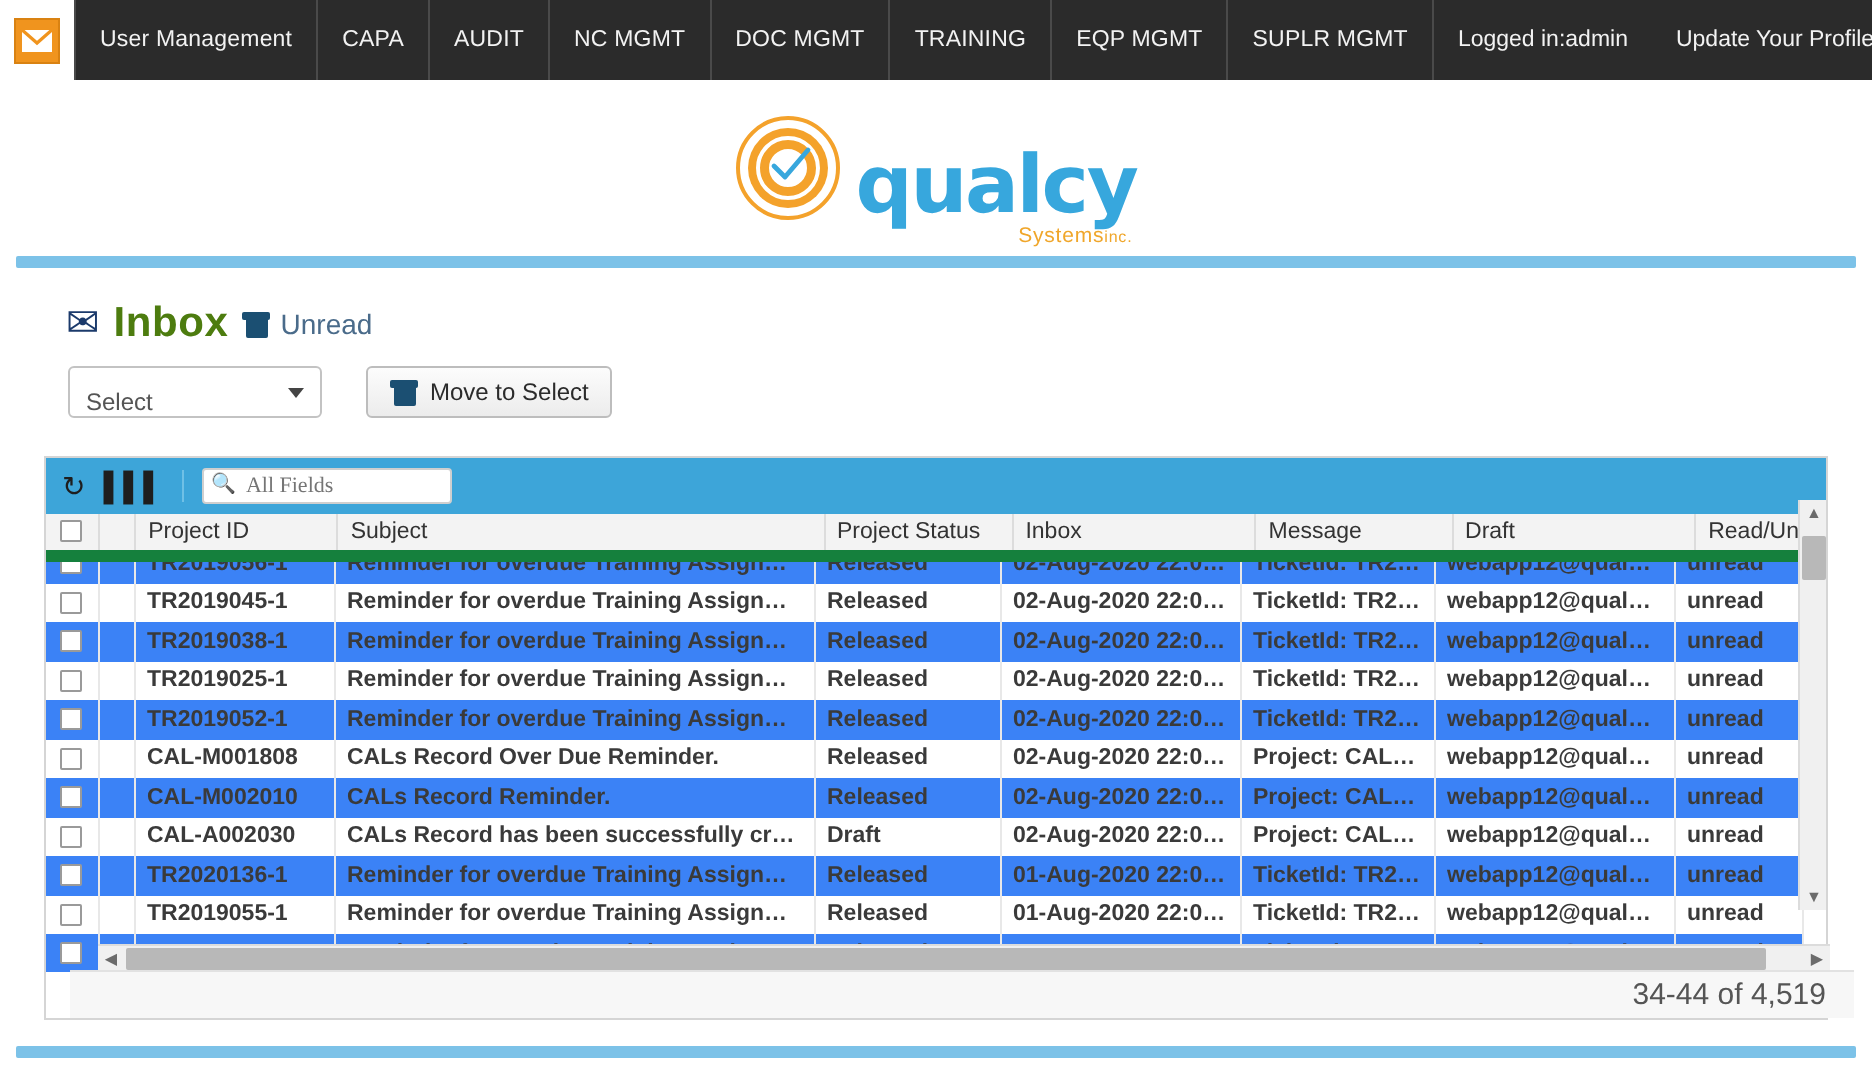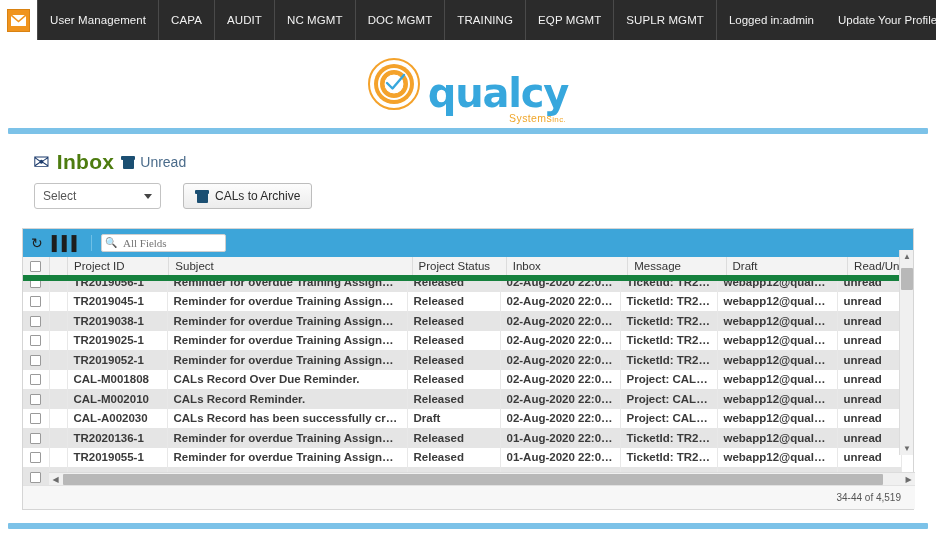--- a/index.html
+++ b/index.html
@@ -120,21 +120,21 @@
     color: #4a6b8a;
   }
 
   
   .controls { position: absolute; left: 34px; top: 183px; display: flex; align-items: center; gap: 22px; }
   .select-box {
     width: 127px; height: 26px;
     border: 1px solid #c3c3c3;
     background: #ffffff;
     border-radius: 3px;
-    display: flex; align-items: center;
+    display: flex; align-items: flex-end;
     padding: 0 8px;
     font-size: 12px; color: #555555;
     cursor: pointer;
     position: relative;
   }
   .select-box .caret {
     position: absolute; right: 8px; top: 50%;
     margin-top: -2px;
     width: 0; height: 0;
     border-left: 4px solid transparent;
@@ -225,21 +225,21 @@
     border-right: 1px solid #e8e8e8;
     height: 19.5px;
     padding: 0 6px;
     color: #3a3a3a;
     white-space: nowrap;
     overflow: hidden;
     text-overflow: ellipsis;
     font-weight: bold;
     font-size: 11.5px;
   }
-  table.tbl tr.alt td { background: #e5e5e5; }
+  table.tbl tr.alt td { background: #3b82f6; }
   table.tbl tr td.cb, table.tbl th.cb { text-align: center; padding: 0; }
   .rowcb {
     width: 11px; height: 11px;
     border: 1px solid #9a9a9a;
     background: #ffffff;
     display: inline-block;
     vertical-align: middle;
     border-radius: 1px;
     cursor: pointer;
   }
@@ -297,27 +297,27 @@
   .hscroll .arrow.right { right: 0; }
   .hthumb {
     position: absolute; left: 14px; top: 1px;
     width: 820px; height: 11px;
     background: #b8b8b8;
     border-radius: 1px;
     cursor: pointer;
   }
 
   .grid-footer {
-    position: absolute; left: 0; bottom: 0;
+    position: absolute; left: 12px; bottom: 0;
     width: 892px; height: 24px;
     background: #f7f7f7;
     border-top: 1px solid #e2e2e2;
     display: flex; align-items: center; justify-content: flex-end;
     padding-right: 14px;
-    font-size: 10px;
+    font-size: 15px;
     color: #555555;
   }
 </style>
 </head>
 <body>
 
 <div class="topnav">
   <div class="nav-logo-box">
     <div class="nav-logo-mark">
       <svg width="17" height="13" viewBox="0 0 17 13" aria-hidden="true">
@@ -377,21 +377,21 @@
 <div class="controls">
   <div class="select-box">
     <span>Select</span>
     <span class="caret"></span>
   </div>
   <div class="archive-btn">
     <span class="box-icon">
         <span class="lid"></span>
         <span class="body"></span>
       </span>
-    <span>CALs to Archive</span>
+    <span>Move to Select</span>
   </div>
 </div>
 
 <div class="grid">
 
   <div class="grid-toolbar">
     <span class="tb-icon">↻</span>
     <span class="tb-icon">▌▌▌</span>
     <span class="tb-sep"></span>
     <span class="search-wrap">

